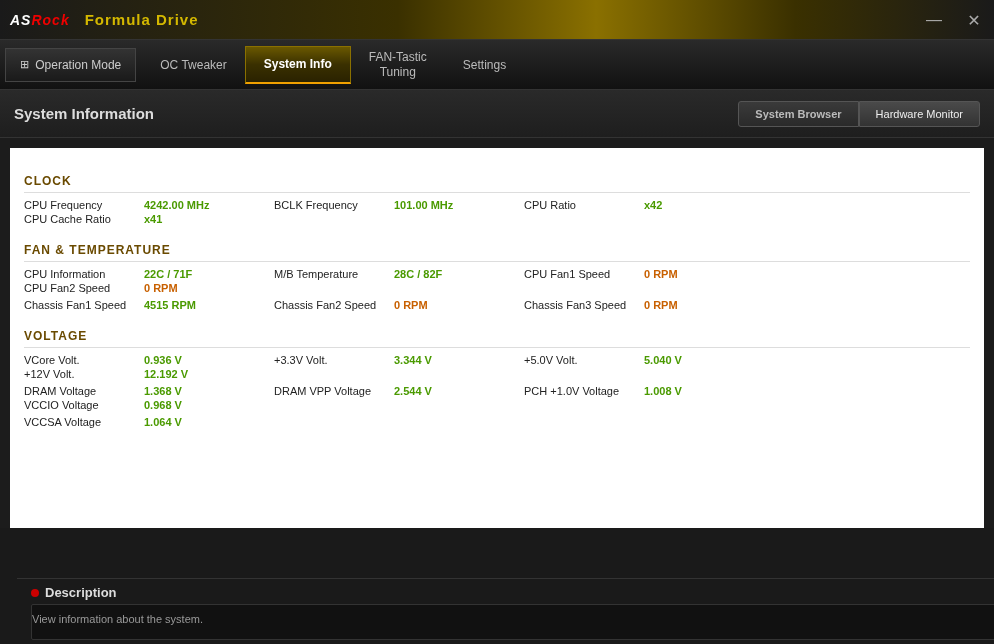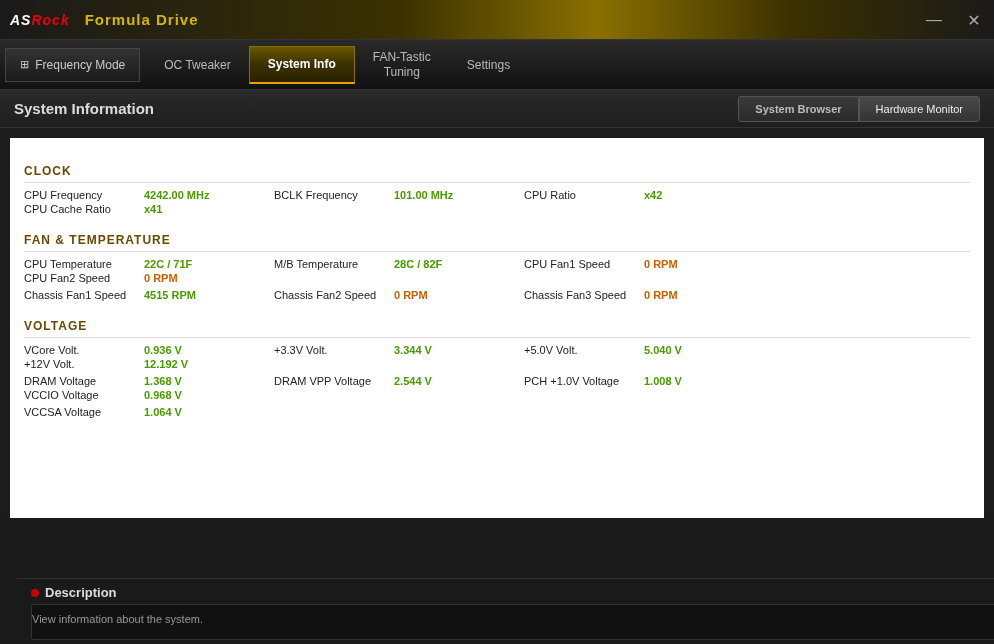--- a/index.html
+++ b/index.html
@@ -107,21 +107,21 @@
 
     
     #main {
       background: #1c1c1c;
       padding: 0;
     }
 
     
     #sysinfo-header {
       background: linear-gradient(180deg, #2a2a2a, #1e1e1e);
-      height: 38px;
+      height: 48px;
       display: flex;
       align-items: center;
       justify-content: space-between;
       padding: 0 14px;
       border-bottom: 1px solid #333;
     }
     #sysinfo-title {
       color: #ddd;
       font-size: 15px;
       font-weight: bold;
@@ -237,21 +237,21 @@
   <div id="titlebar-appname">Formula Drive</div>
   <div id="titlebar-controls">
     <button class="title-btn">—</button>
     <button class="title-btn" id="close-btn">✕</button>
   </div>
 </div>
 
 <div id="navbar">
   <div id="op-mode-tab" class="nav-tab">
     <span class="grid-icon">⊞</span>
-    <span>Frequency Mode</span>
+    <span>Operation Mode</span>
   </div>
   <div class="nav-tab">
     <span>OC Tweaker</span>
   </div>
   <div class="nav-tab active">
     <span>System Info</span>
   </div>
   <div class="nav-tab" style="text-align:center;line-height:1.2;">
     <span>FAN-Tastic<br>Tuning</span>
   </div>
@@ -288,21 +288,21 @@
       </div>
       <div class="data-cell">
         <span class="data-label">CPU Cache Ratio</span>
         <span class="data-value green">x41</span>
       </div>
     </div>
 
     <div class="section-title" style="margin-top:10px;">FAN &amp; TEMPERATURE</div>
     <div class="data-row">
       <div class="data-cell">
-        <span class="data-label">CPU Temperature</span>
+        <span class="data-label">CPU Information</span>
         <span class="data-value green">22C / 71F</span>
       </div>
       <div class="data-cell">
         <span class="data-label">M/B Temperature</span>
         <span class="data-value green">28C / 82F</span>
       </div>
       <div class="data-cell">
         <span class="data-label">CPU Fan1 Speed</span>
         <span class="data-value orange">0 RPM</span>
       </div>

